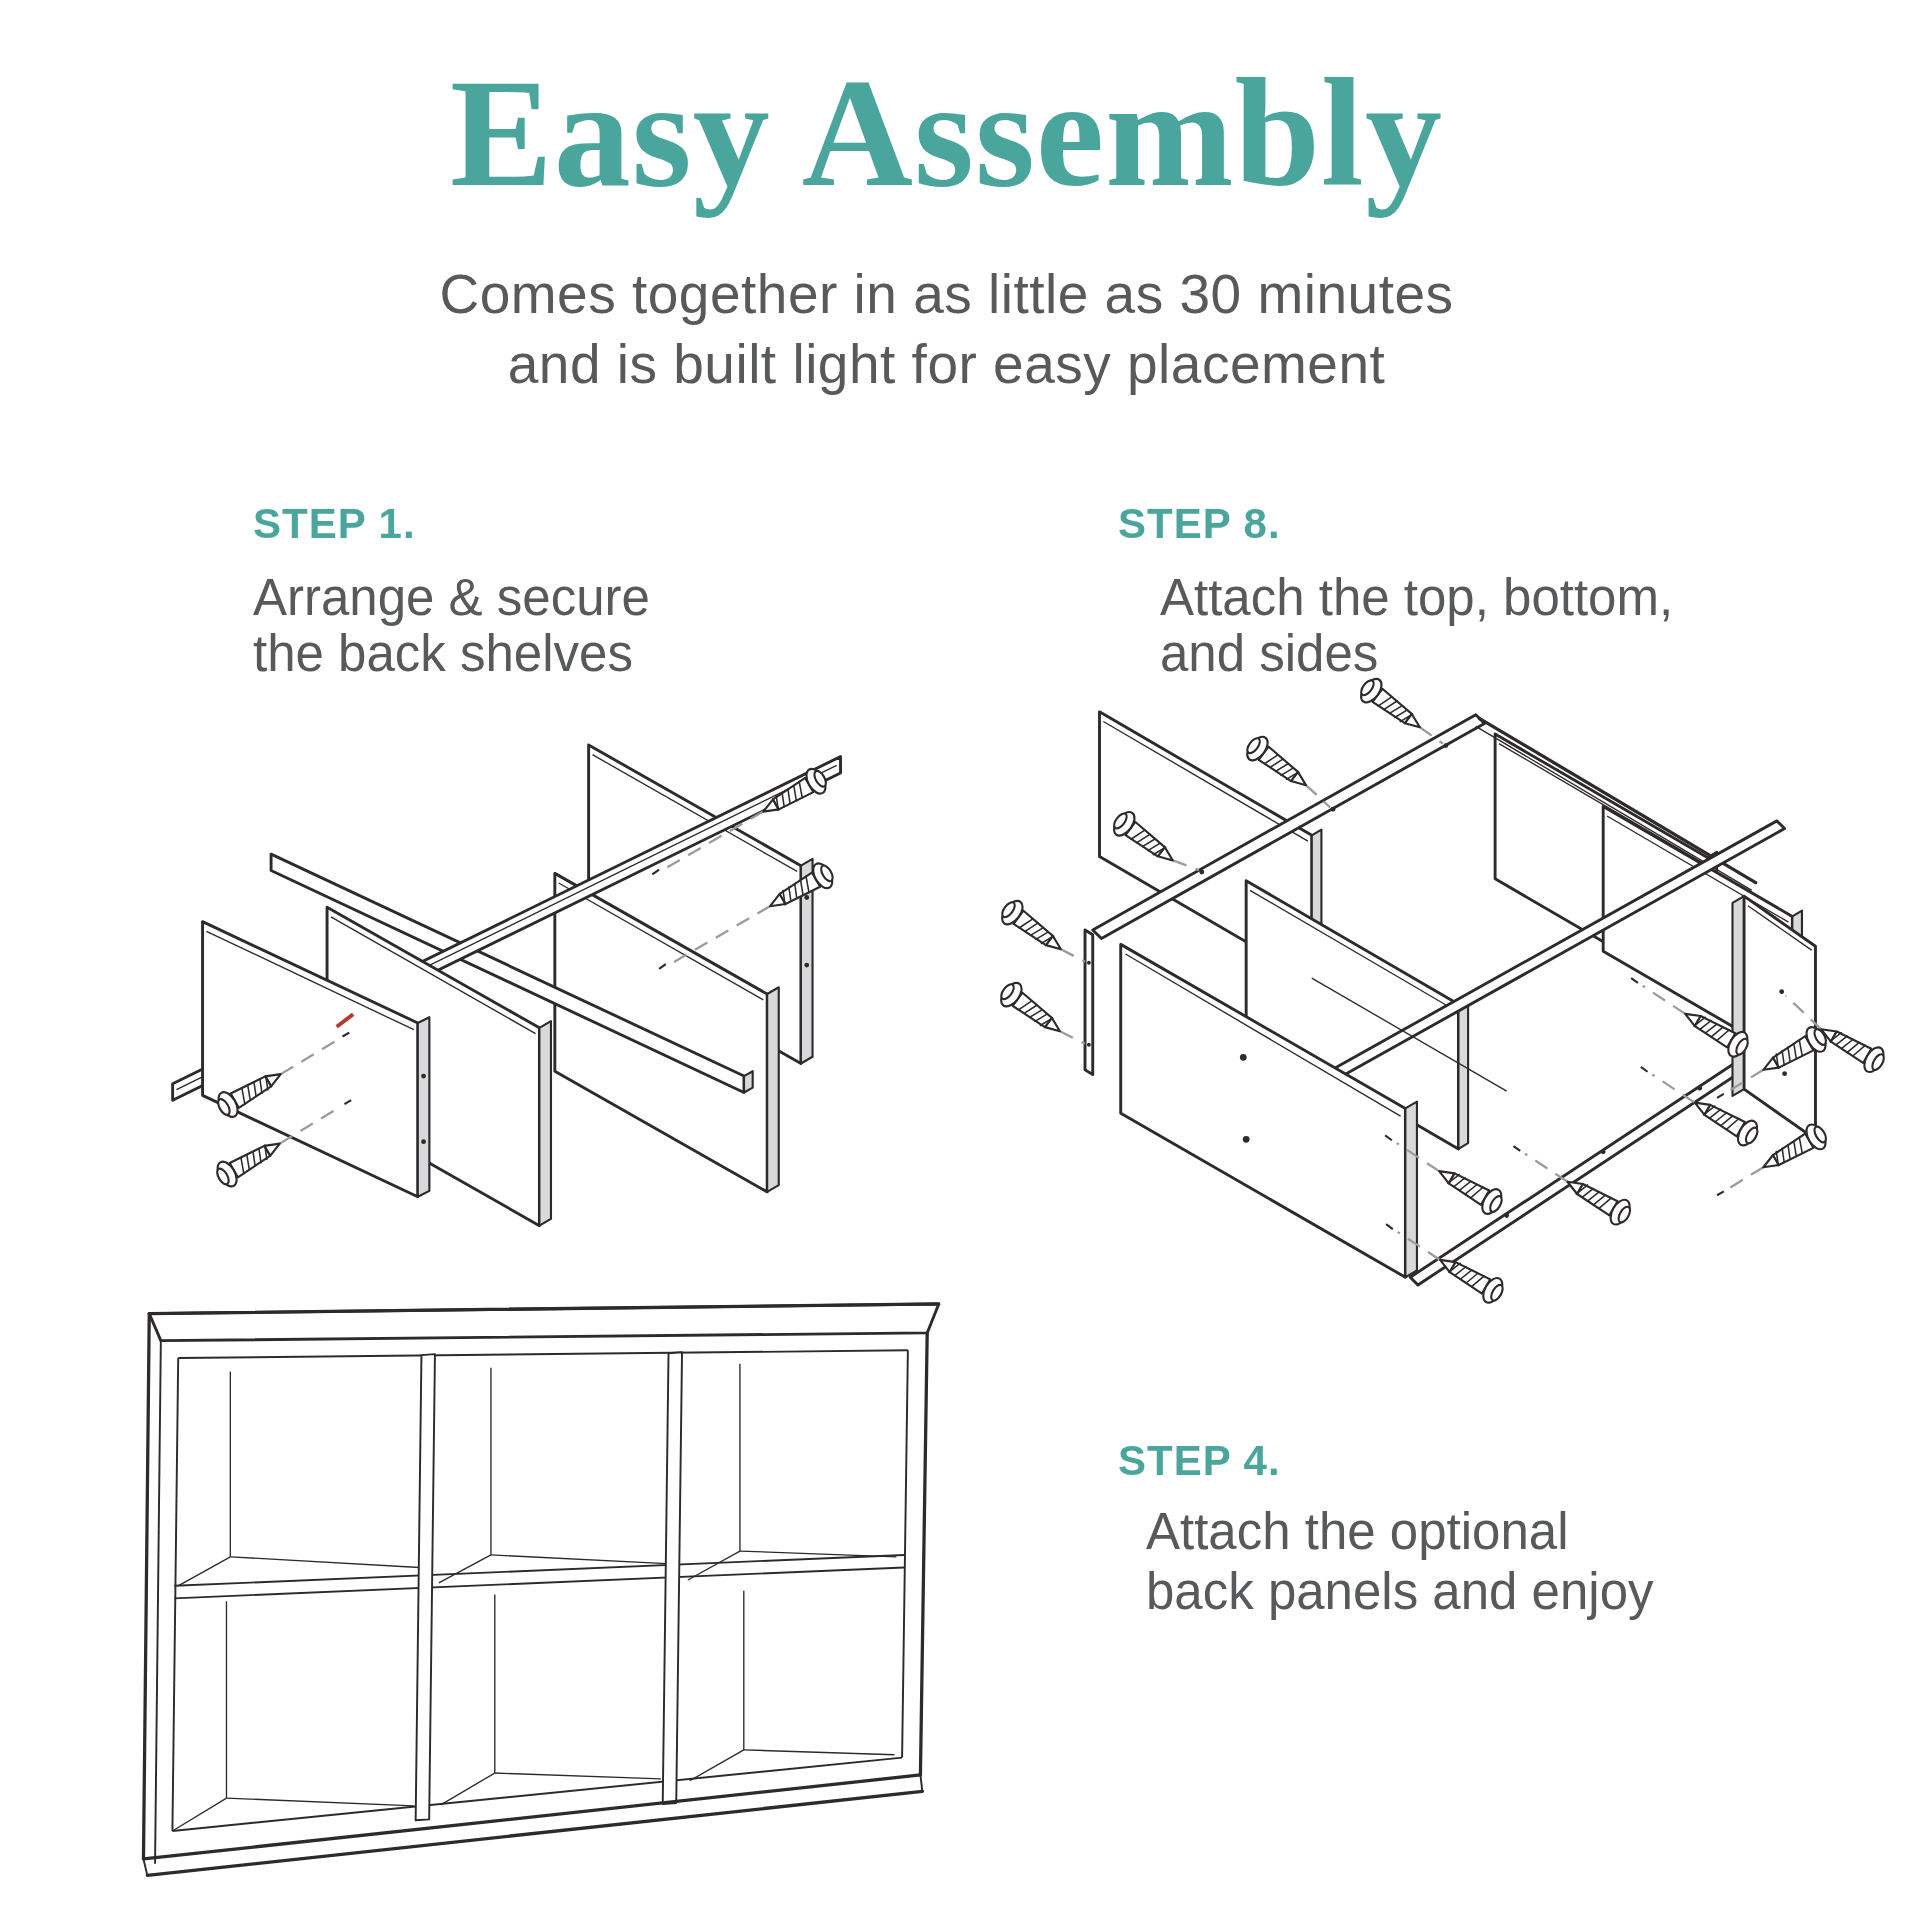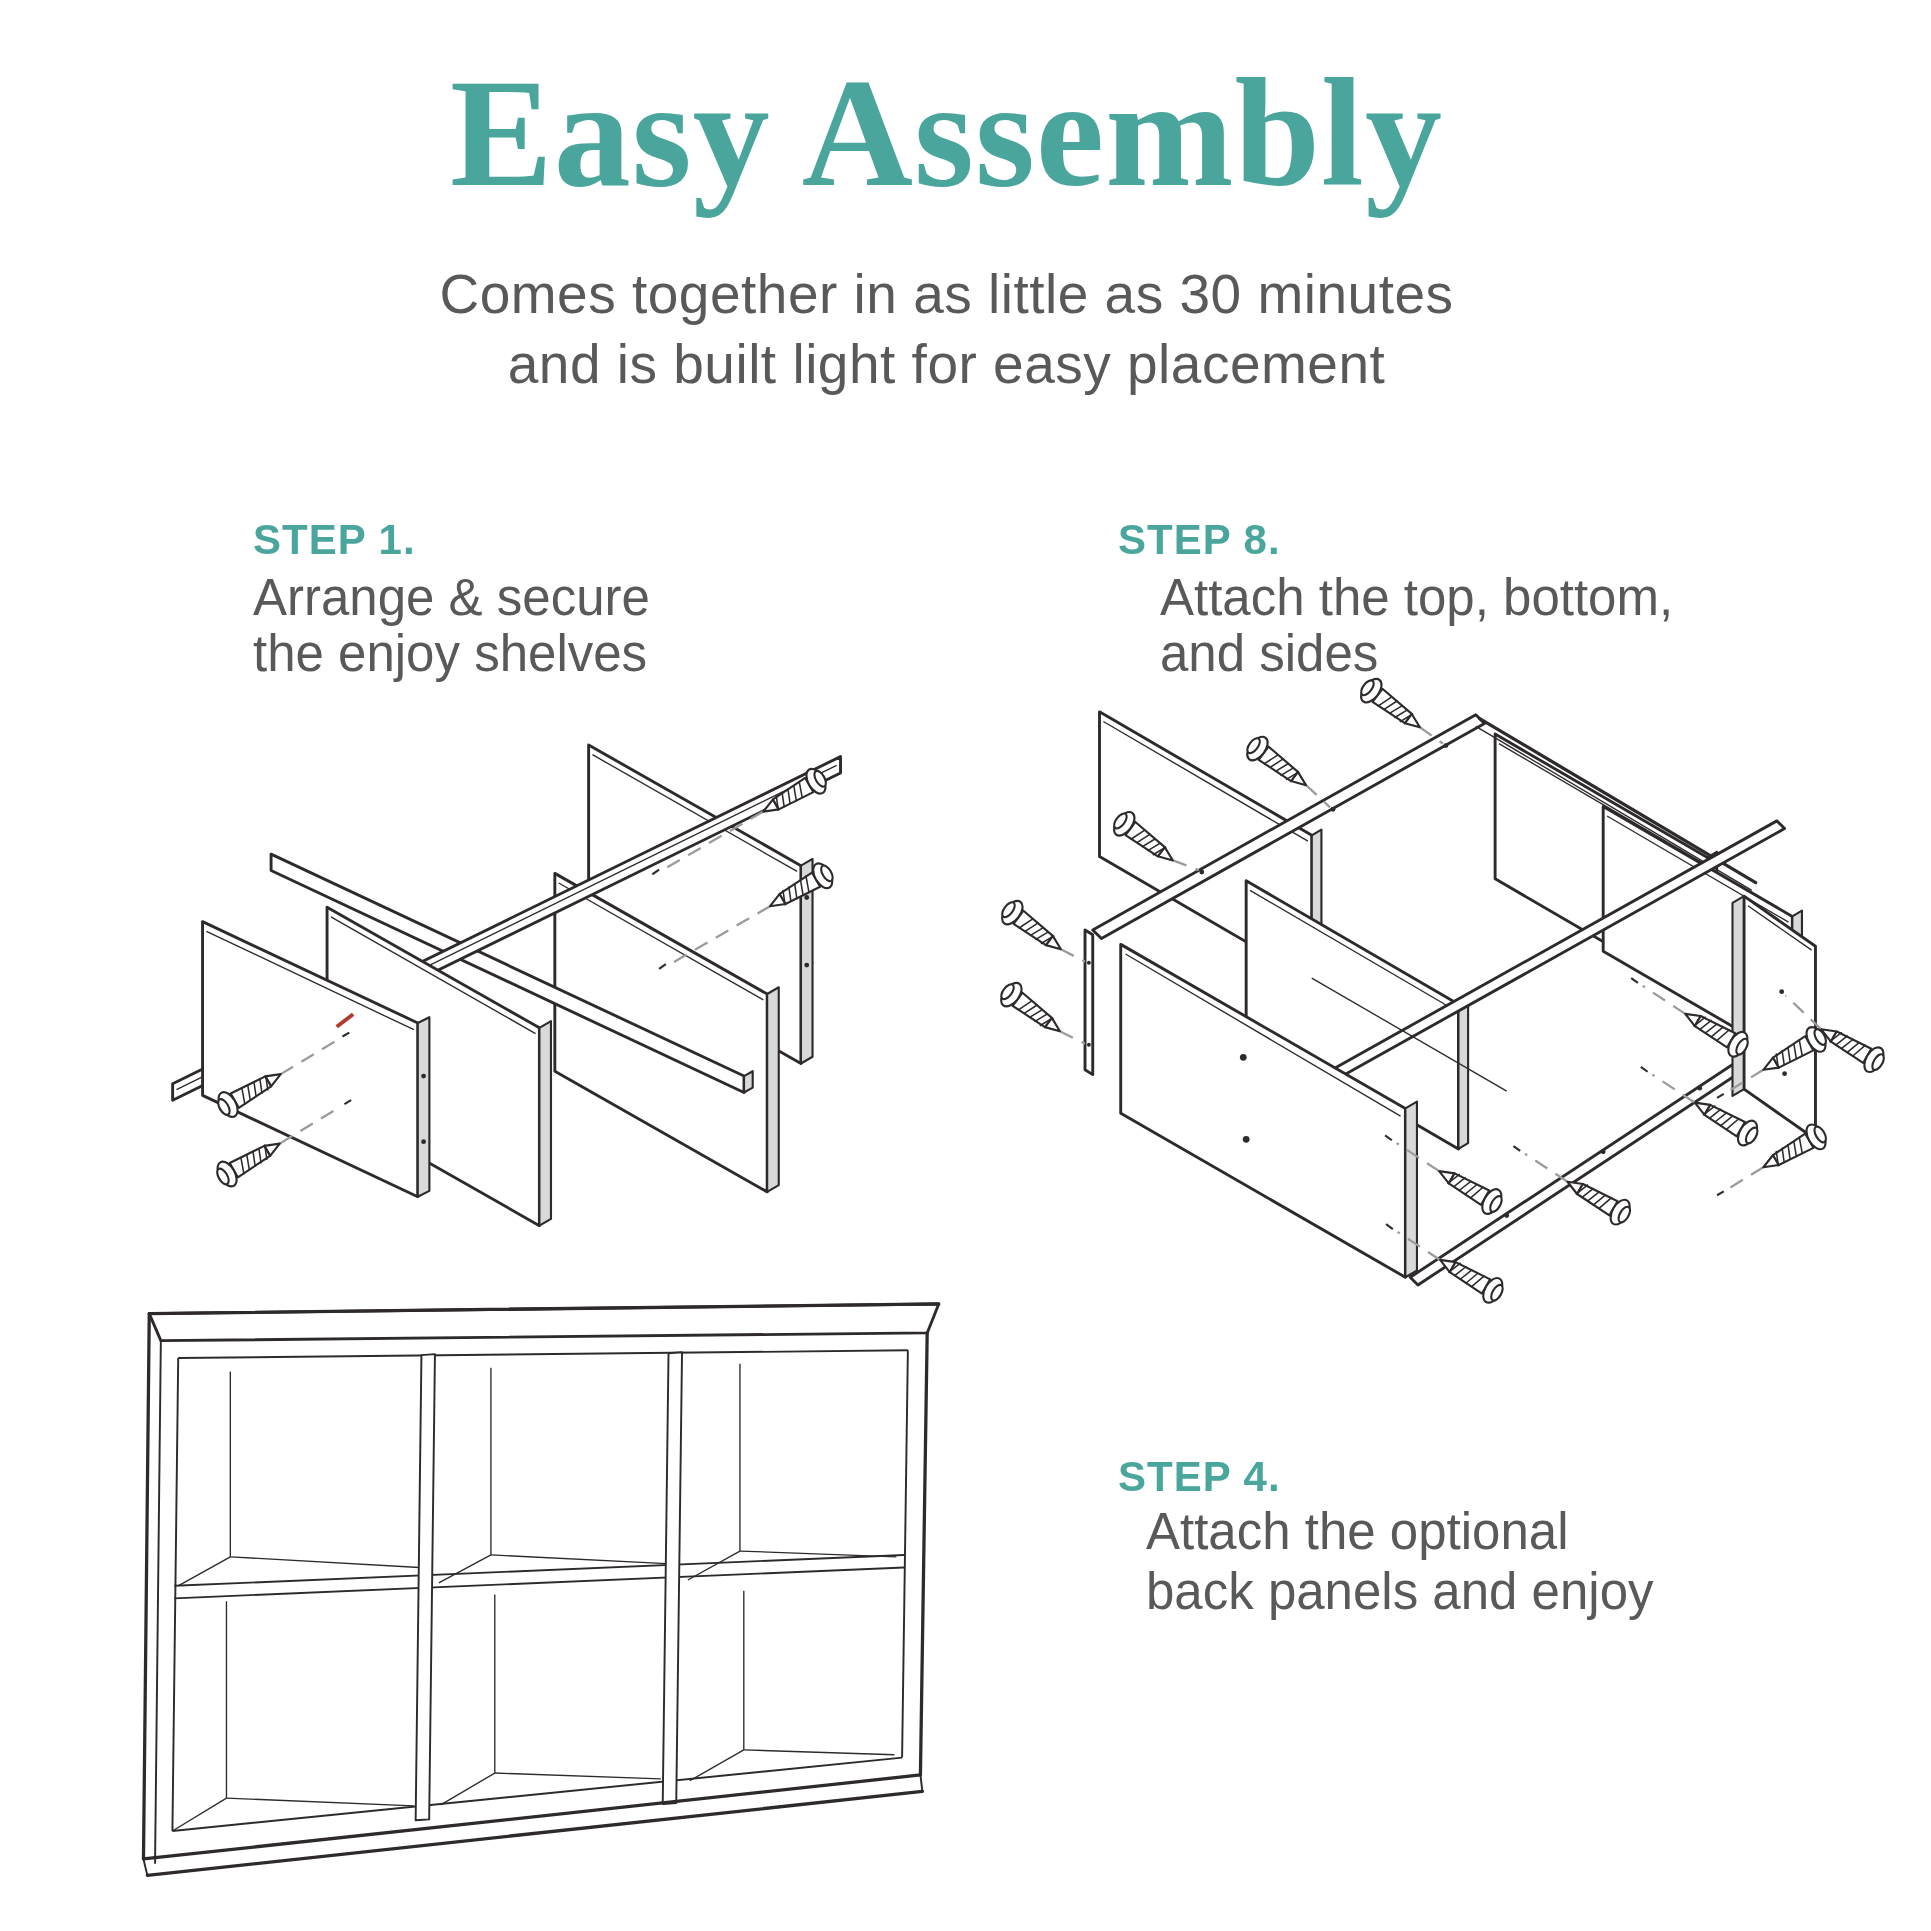--- a/index.html
+++ b/index.html
@@ -3,21 +3,21 @@
 <meta charset="utf-8">
 <style>
   html,body{margin:0;padding:0;background:#ffffff;}
   .canvas{position:relative;width:1893px;height:1931px;background:#ffffff;overflow:hidden;
           font-family:"Liberation Sans",sans-serif;}
   .title{position:absolute;left:0;right:0;top:56px;text-align:center;
          font-family:"Liberation Serif",serif;font-weight:bold;font-size:154px;line-height:1.0;
          color:#4AA69C;letter-spacing:1px;}
   .subtitle{position:absolute;left:0;right:0;top:259px;text-align:center;
             font-size:55px;line-height:70px;color:#58595B;letter-spacing:0.5px;}
-  .step-label{position:absolute;font-size:42px;font-weight:bold;color:#4AA69C;letter-spacing:1px;margin-top:16px;}
+  .step-label{position:absolute;font-size:42px;font-weight:bold;color:#4AA69C;letter-spacing:1px;}
   .step-desc{position:absolute;font-size:51px;line-height:56px;color:#58595B;}
   .step-desc.tall{line-height:60px;margin-left:28px;}
   .diagram{position:absolute;}
   
   svg .panel{fill:#ffffff;stroke:#2E2A2B;stroke-width:3;stroke-linejoin:round;}
   svg .band{fill:#ffffff;stroke:#2E2A2B;stroke-width:3;stroke-linejoin:round;}
   svg .strip{fill:#D8D9DB;stroke:#2E2A2B;stroke-width:2.2;stroke-linejoin:round;}
   svg .thin{stroke:#2E2A2B;stroke-width:1.4;fill:none;}
   svg .med{stroke:#2E2A2B;stroke-width:2;fill:none;}
   svg .bold{stroke:#2E2A2B;stroke-width:3.4;fill:none;stroke-linecap:round;}
@@ -34,21 +34,21 @@
 
   <div class="title">Easy Assembly</div>
   <div class="subtitle">
     <div>Comes together in as little as 30 minutes</div>
     <div>and is built light for easy placement</div>
   </div>
 
   <div class="step-label" style="left:253px;top:500px;">STEP 1.</div>
   <div class="step-desc" style="left:253px;top:570px;">
     <div>Arrange &amp; secure</div>
-    <div>the enjoy shelves</div>
+    <div>the back shelves</div>
   </div>
 
   <div class="step-label" style="left:1118px;top:500px;">STEP 8.</div>
   <div class="step-desc" style="left:1160px;top:570px;">
     <div>Attach the top, bottom,</div>
     <div>and sides</div>
   </div>
 
   <div class="step-label" style="left:1118px;top:1437px;">STEP 4.</div>
   <div class="step-desc tall" style="left:1118px;top:1502px;">

